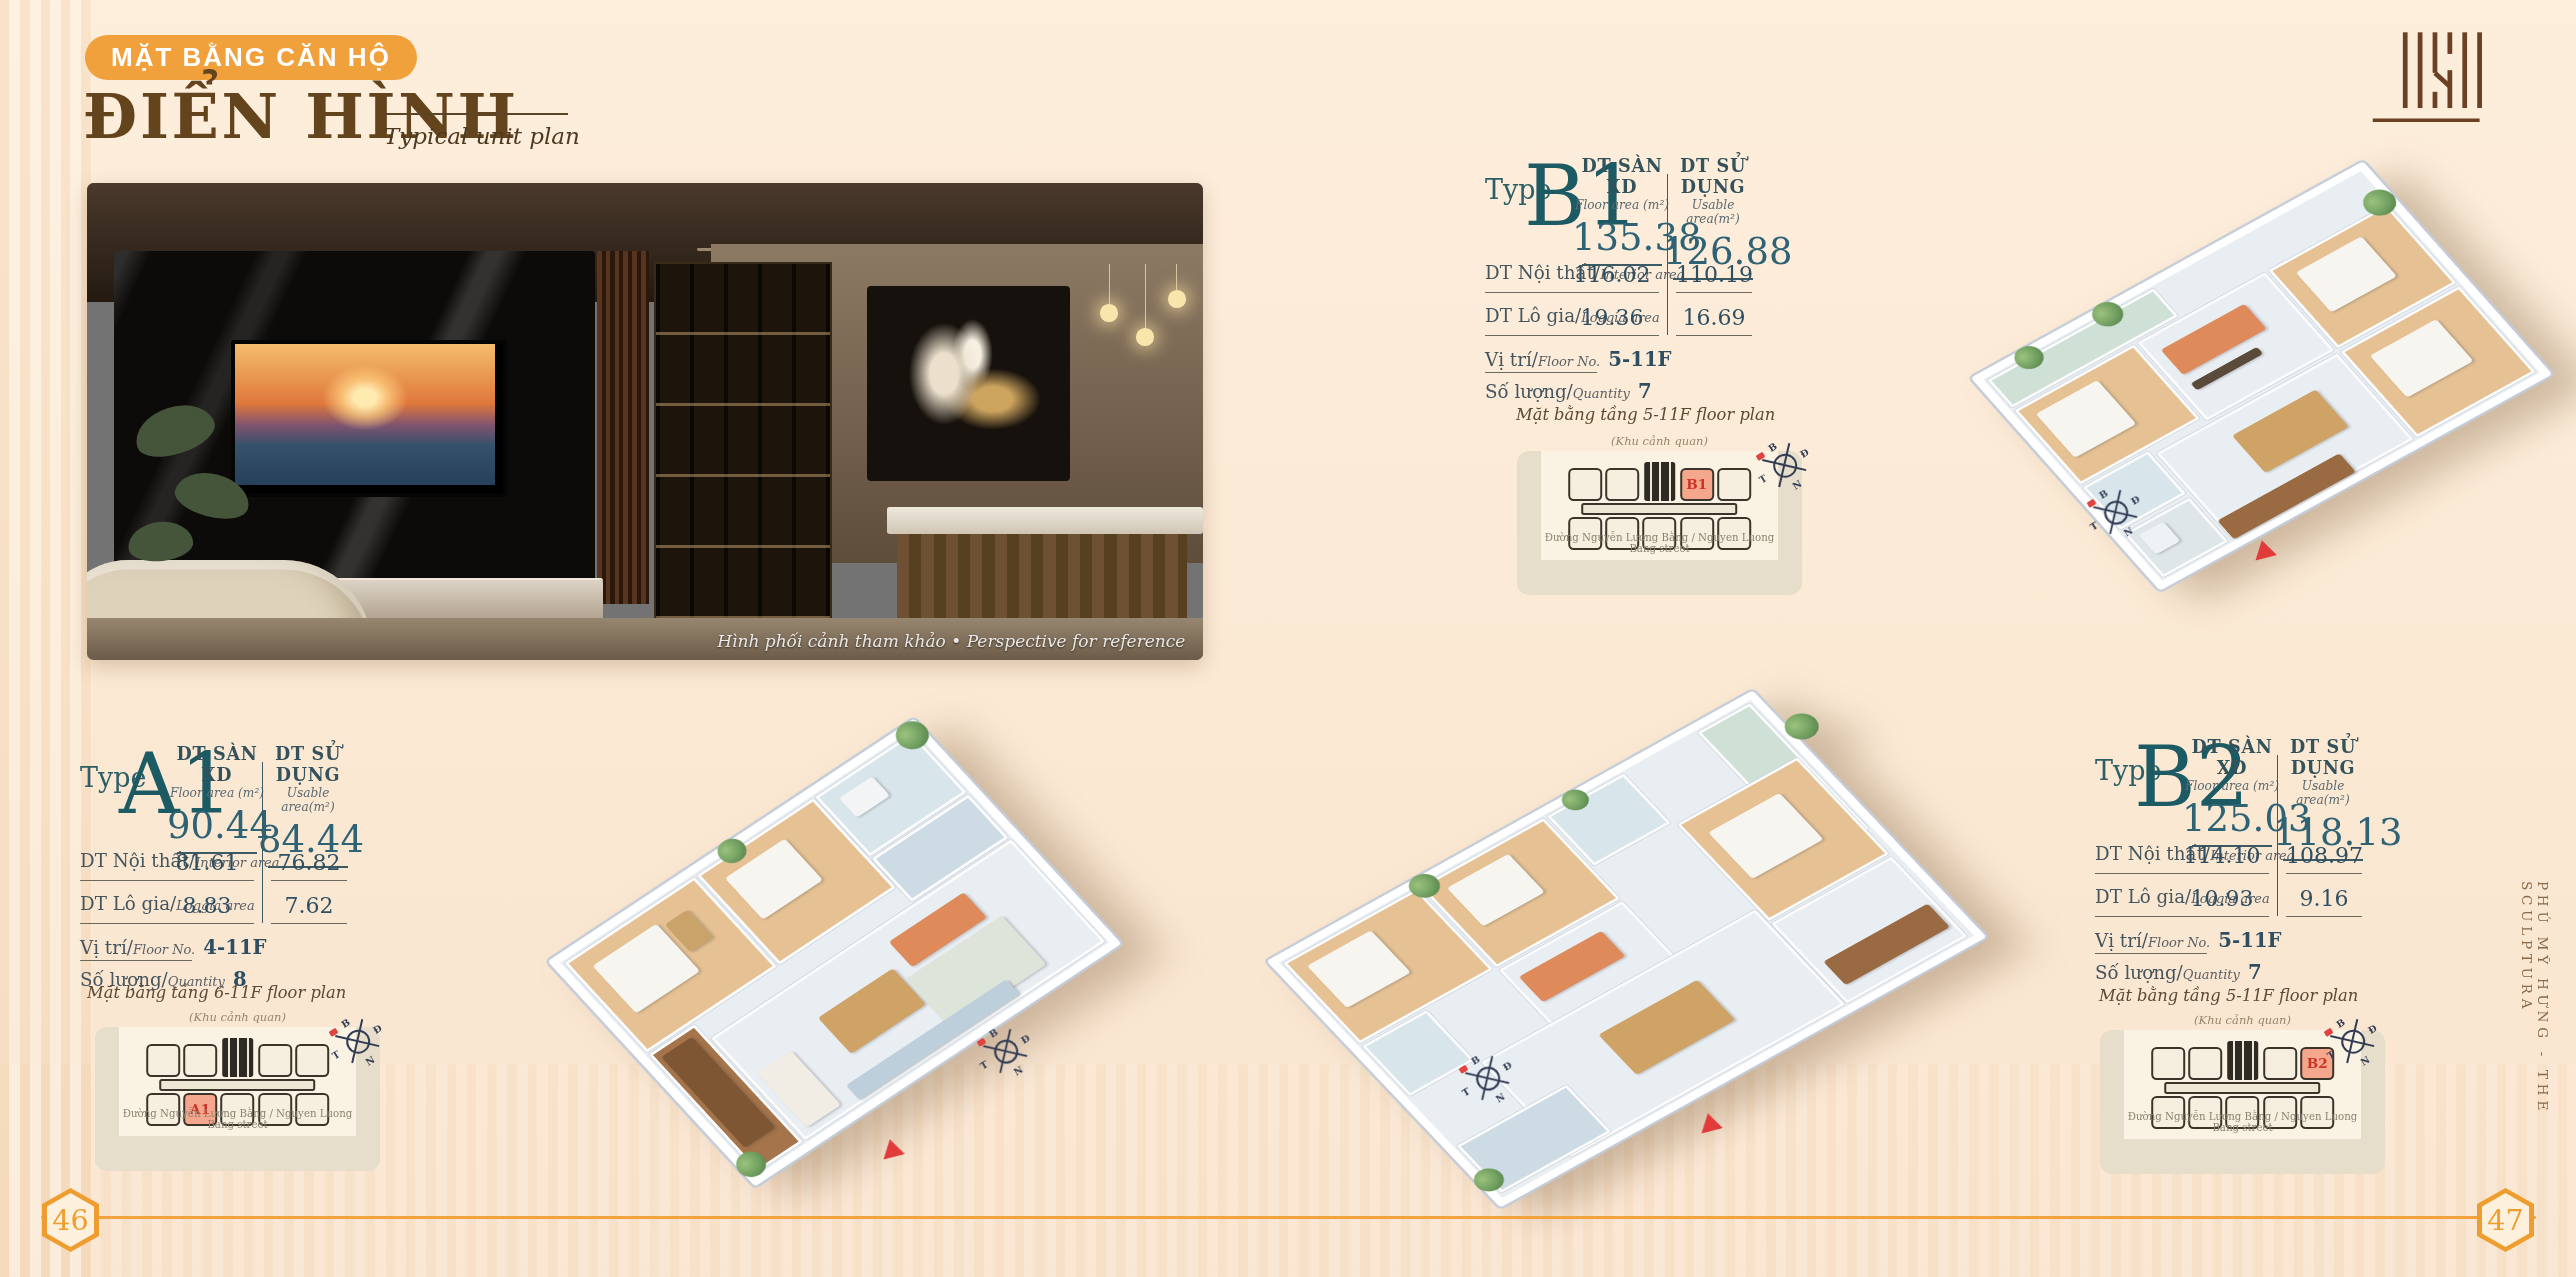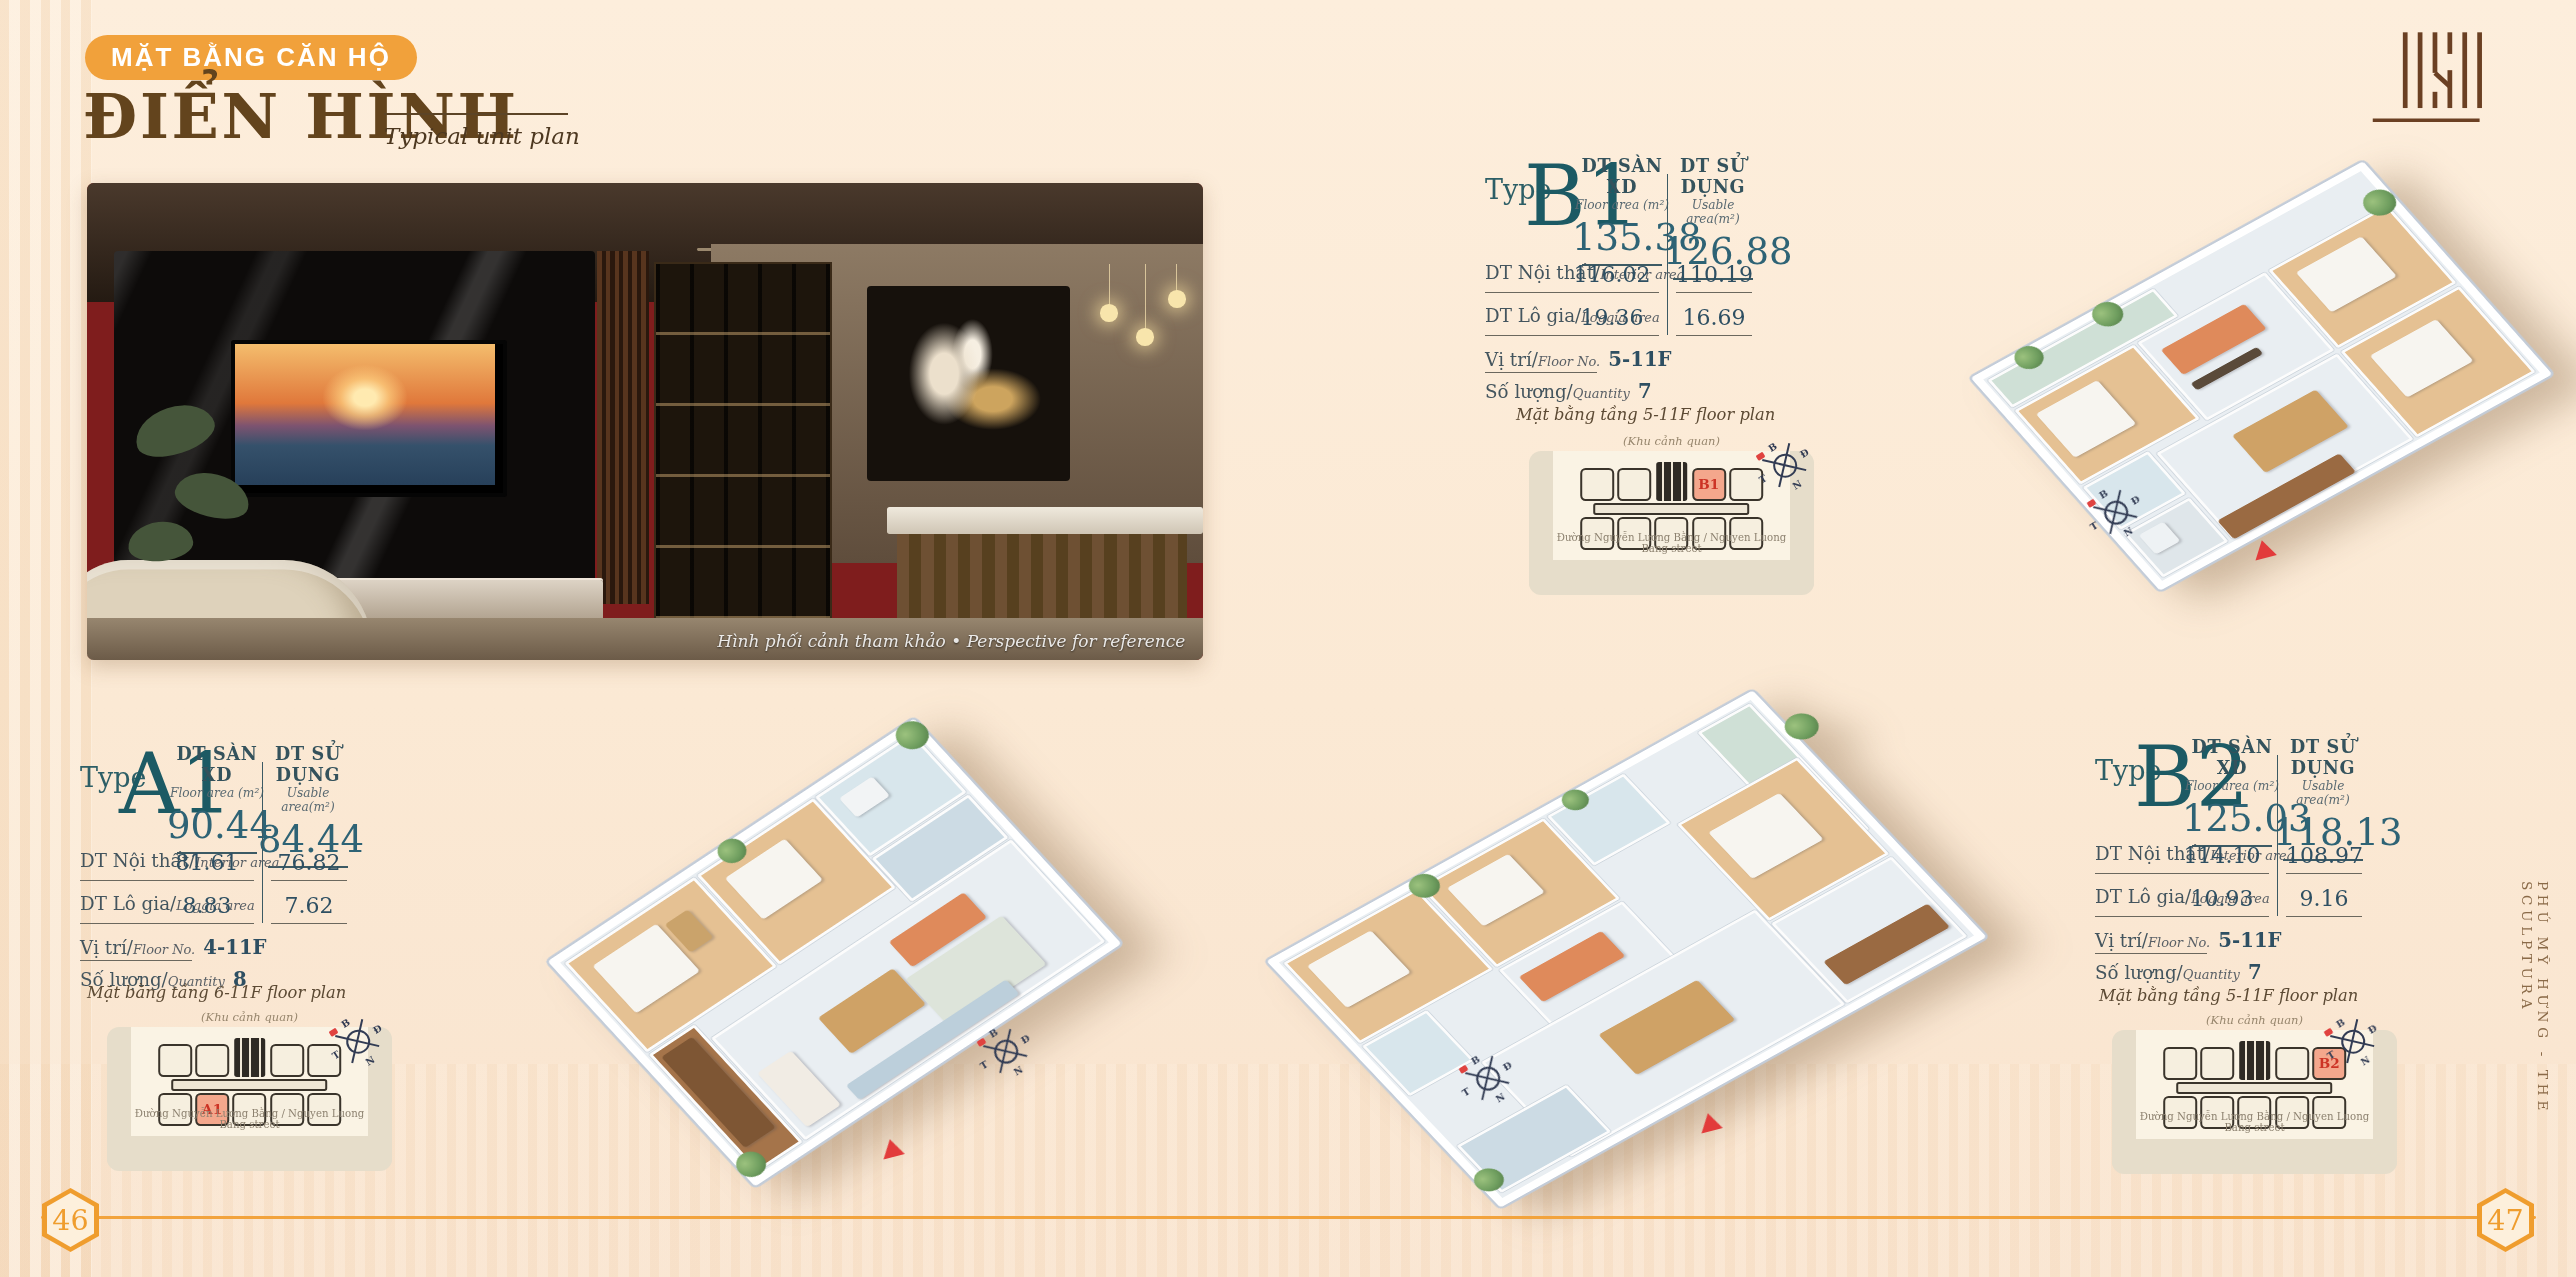--- a/index.html
+++ b/index.html
@@ -21,21 +21,21 @@
     font:bold 26px "Liberation Sans",sans-serif;letter-spacing:2px;}
   .big-title{left:83px;top:80px;font:600 62px "DejaVu Serif",serif;color:#63441d;letter-spacing:2.7px;}
   .title-rule{left:384px;top:113px;width:184px;height:2px;background:#5c4426;}
   .subtitle{left:384px;top:123px;font:italic 23px "DejaVu Serif",serif;color:#4d3820;}
 
   
   .logo{left:2366px;top:12.2px;}
 
   
   .photo{left:87px;top:183px;width:1116px;height:477px;border-radius:6.8px;overflow:hidden;
-    background:#7f1d1d;box-shadow:0 6.8px 20.3px rgba(120,80,40,.25);text-align:center;}
+    background:#737373;box-shadow:0 6.8px 20.3px rgba(120,80,40,.25);text-align:center;}
   .photo>div{position:absolute;}
   .ph-ceil{left:0;top:0;width:100%;height:119px;background:linear-gradient(180deg,#4a392c,#241a12);}
   .ph-cove1{left:41px;top:87px;width:447px;height:2.7px;background:rgba(238,217,176,.8);border-radius:1.4px;}
   .ph-cove2{left:610px;top:65px;width:434px;height:2.7px;background:rgba(238,217,176,.55);border-radius:1.4px;}
   .ph-wallR{left:624px;top:61px;width:492px;height:319px;background:linear-gradient(180deg,#8d7a64,#5f4d3c);}
   .ph-tvwall{left:27px;top:68px;width:481px;height:353px;border-radius:4.1px;
     background:
       linear-gradient(115deg,rgba(255,255,255,.14) 0 2%,transparent 6% 22%,rgba(255,255,255,.10) 25% 27%,transparent 30% 55%,rgba(255,255,255,.16) 58% 60%,transparent 64%),
       #0d0b0a;}
   .ph-slats{left:510px;top:68px;width:52px;height:353px;
@@ -90,21 +90,21 @@
   .hr{position:absolute;height:1.4px;background:#6b685e;}
   .r1{top:107px;} .v1a{left:81px;top:107px;width:92px;} .v1b{left:191px;top:107px;width:76px;}
   .h1a{top:137px;width:174px;} .h1b{top:137px;left:191px;width:76px;}
   .r2{top:150px;} .v2a{left:81px;top:150px;width:92px;} .v2b{left:191px;top:150px;width:76px;}
   .h2a{top:180px;width:174px;} .h2b{top:180px;left:191px;width:76px;}
   .r3{top:193px;} .h3{top:217px;width:112px;}
   .r4{top:225px;}
 
   
   .kp-title{position:absolute;font:italic 16.3px "DejaVu Serif",serif;color:#5c4a34;}
-  .keyplan{position:absolute;width:285px;margin-left:12px;}
+  .keyplan{position:absolute;width:285px;}
   .kp-top-label{text-align:center;font:italic 11.5px "DejaVu Serif",serif;color:#97866d;margin-bottom:2.7px;}
   .kp-road{position:relative;height:144px;background:#faf3e4;border-radius:12.2px;box-sizing:border-box;
     border-left:24.4px solid #e6ddca;border-right:24.4px solid #e6ddca;border-bottom:35px solid #e6ddca;}
   .kp-street{position:absolute;left:0;right:0;bottom:5.4px;text-align:center;
     font:10.2px "DejaVu Serif",serif;color:#8d8270;}
   .kp-bld{position:absolute;left:50%;top:11px;transform:translateX(-50%);}
   .kp-row{display:flex;gap:3.4px;justify-content:center;align-items:flex-end;}
   .kp-cell{width:34px;height:33px;background:#f6efdf;border:2.7px solid #3a342b;border-radius:5.4px;
     box-sizing:border-box;display:flex;align-items:center;justify-content:center;}
   .kp-cell.hl{background:#f4a78c;}

